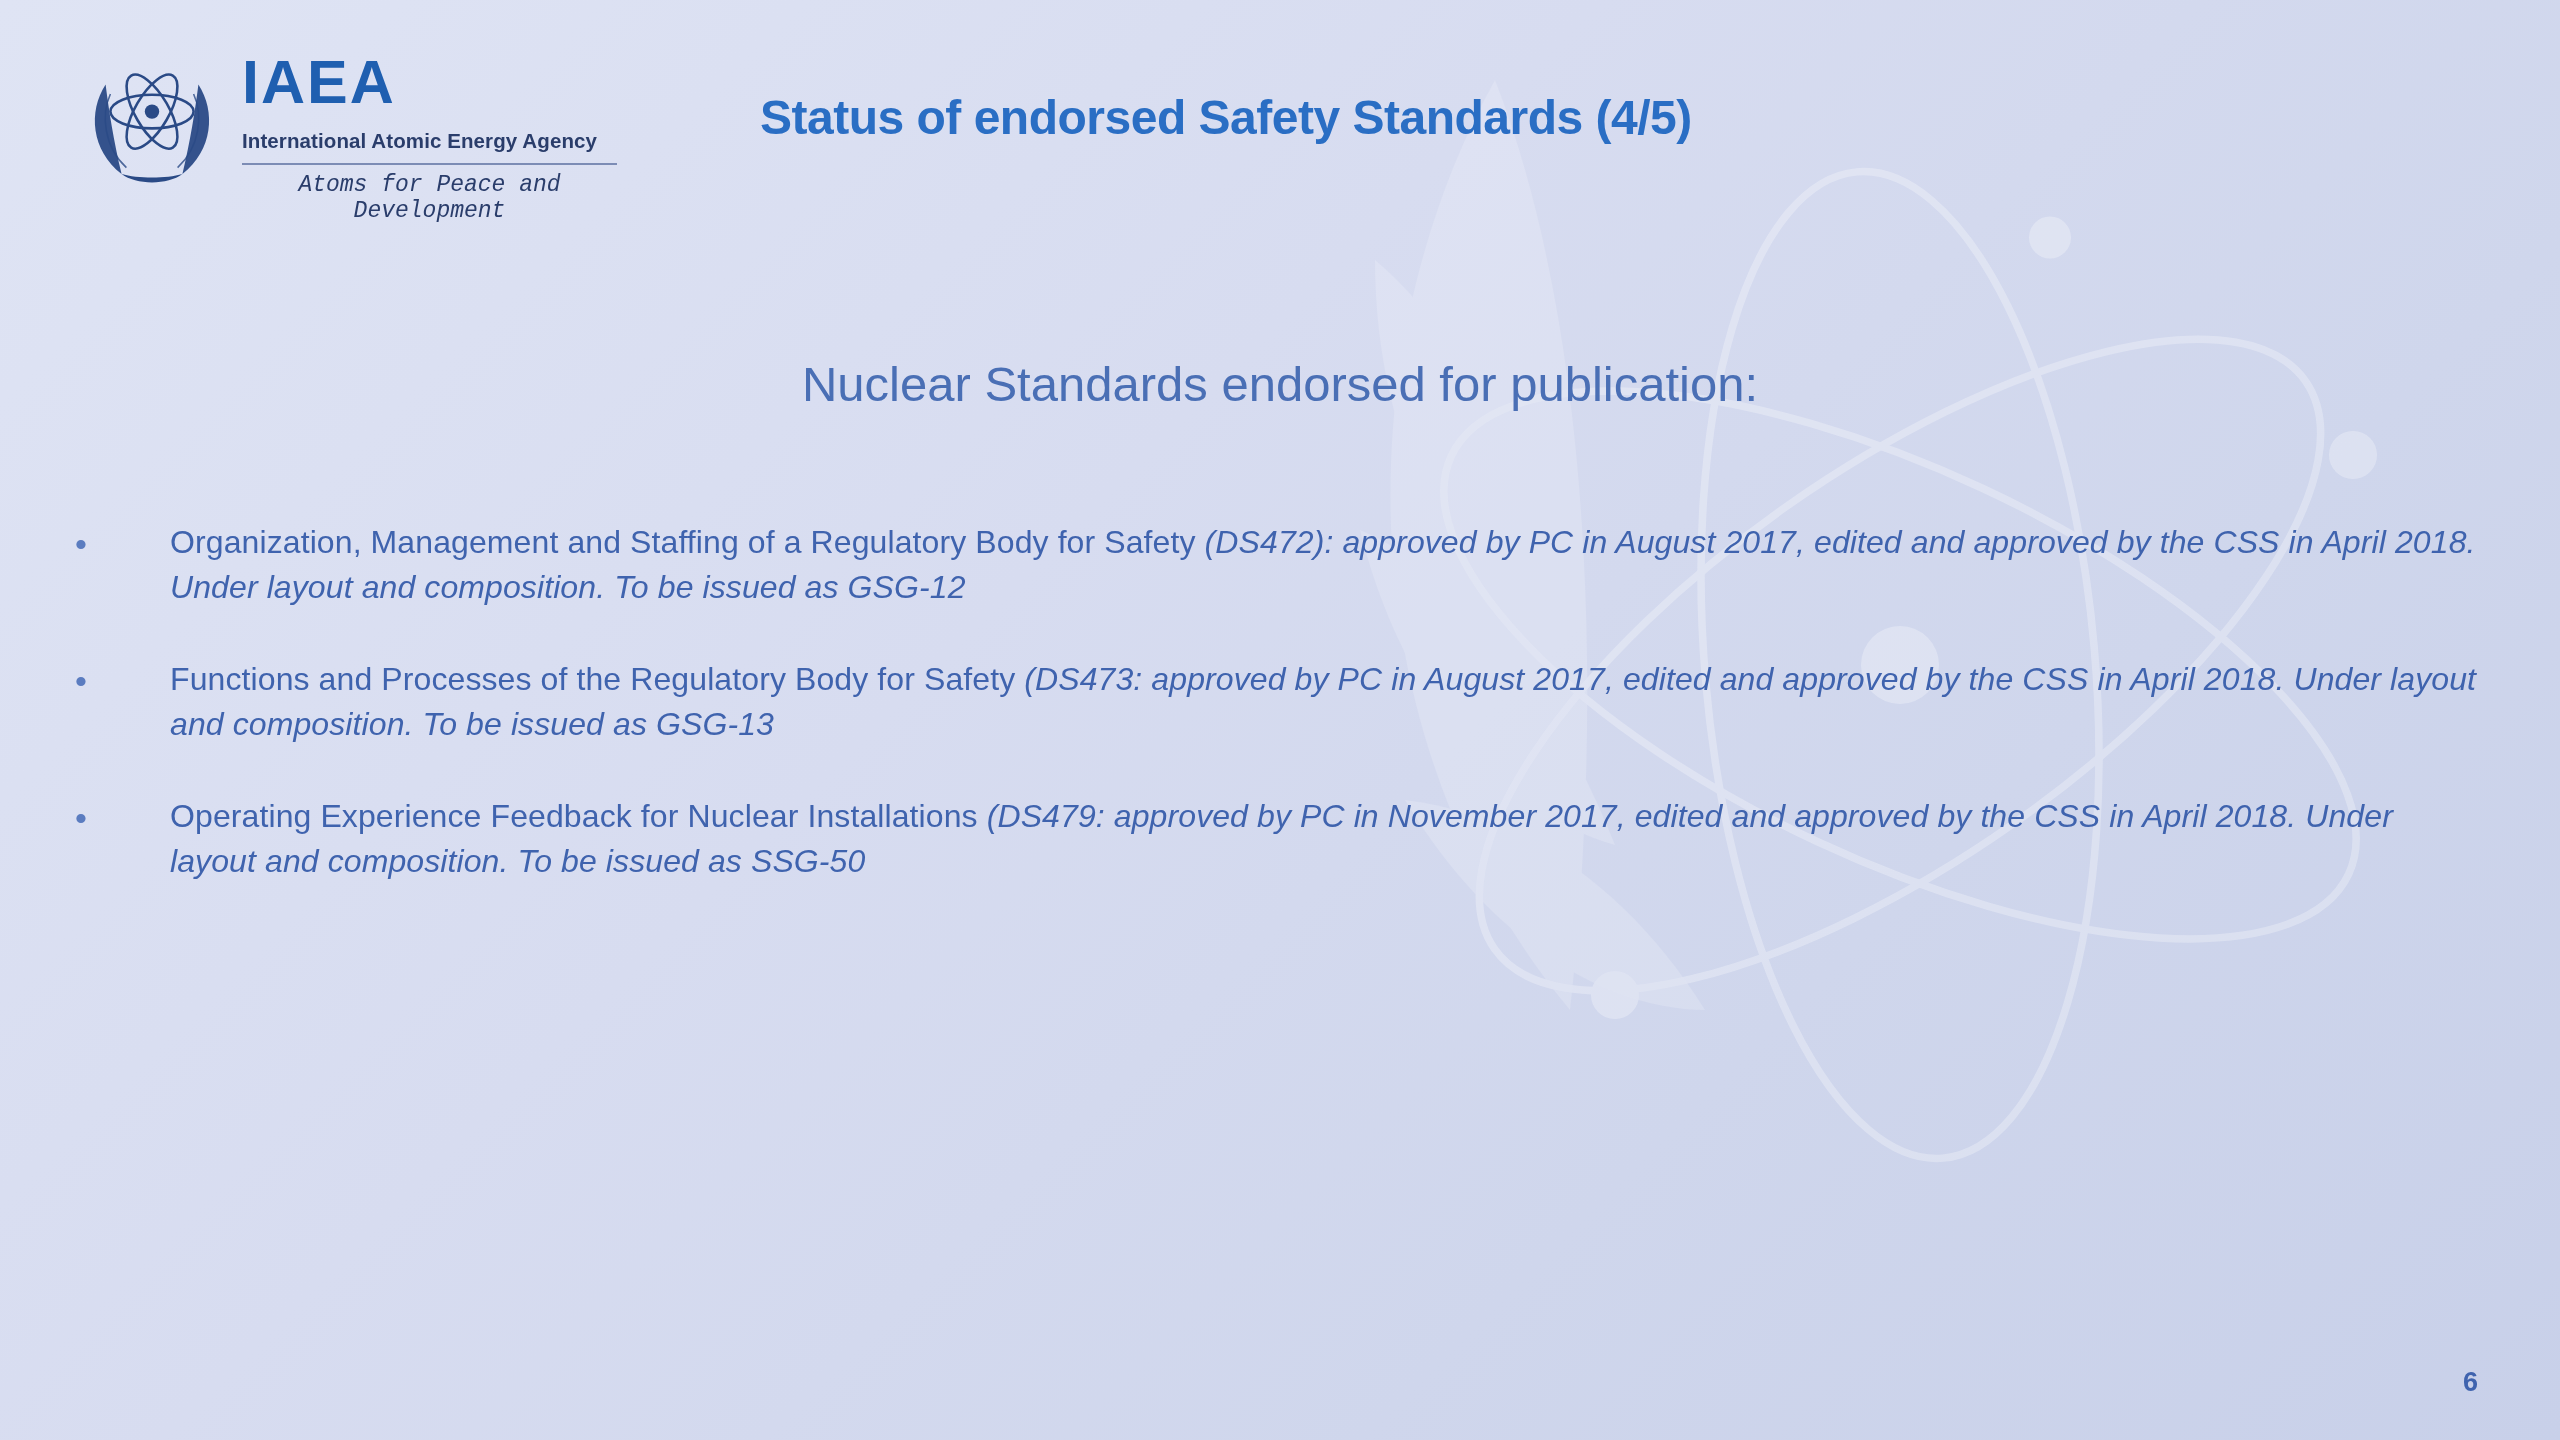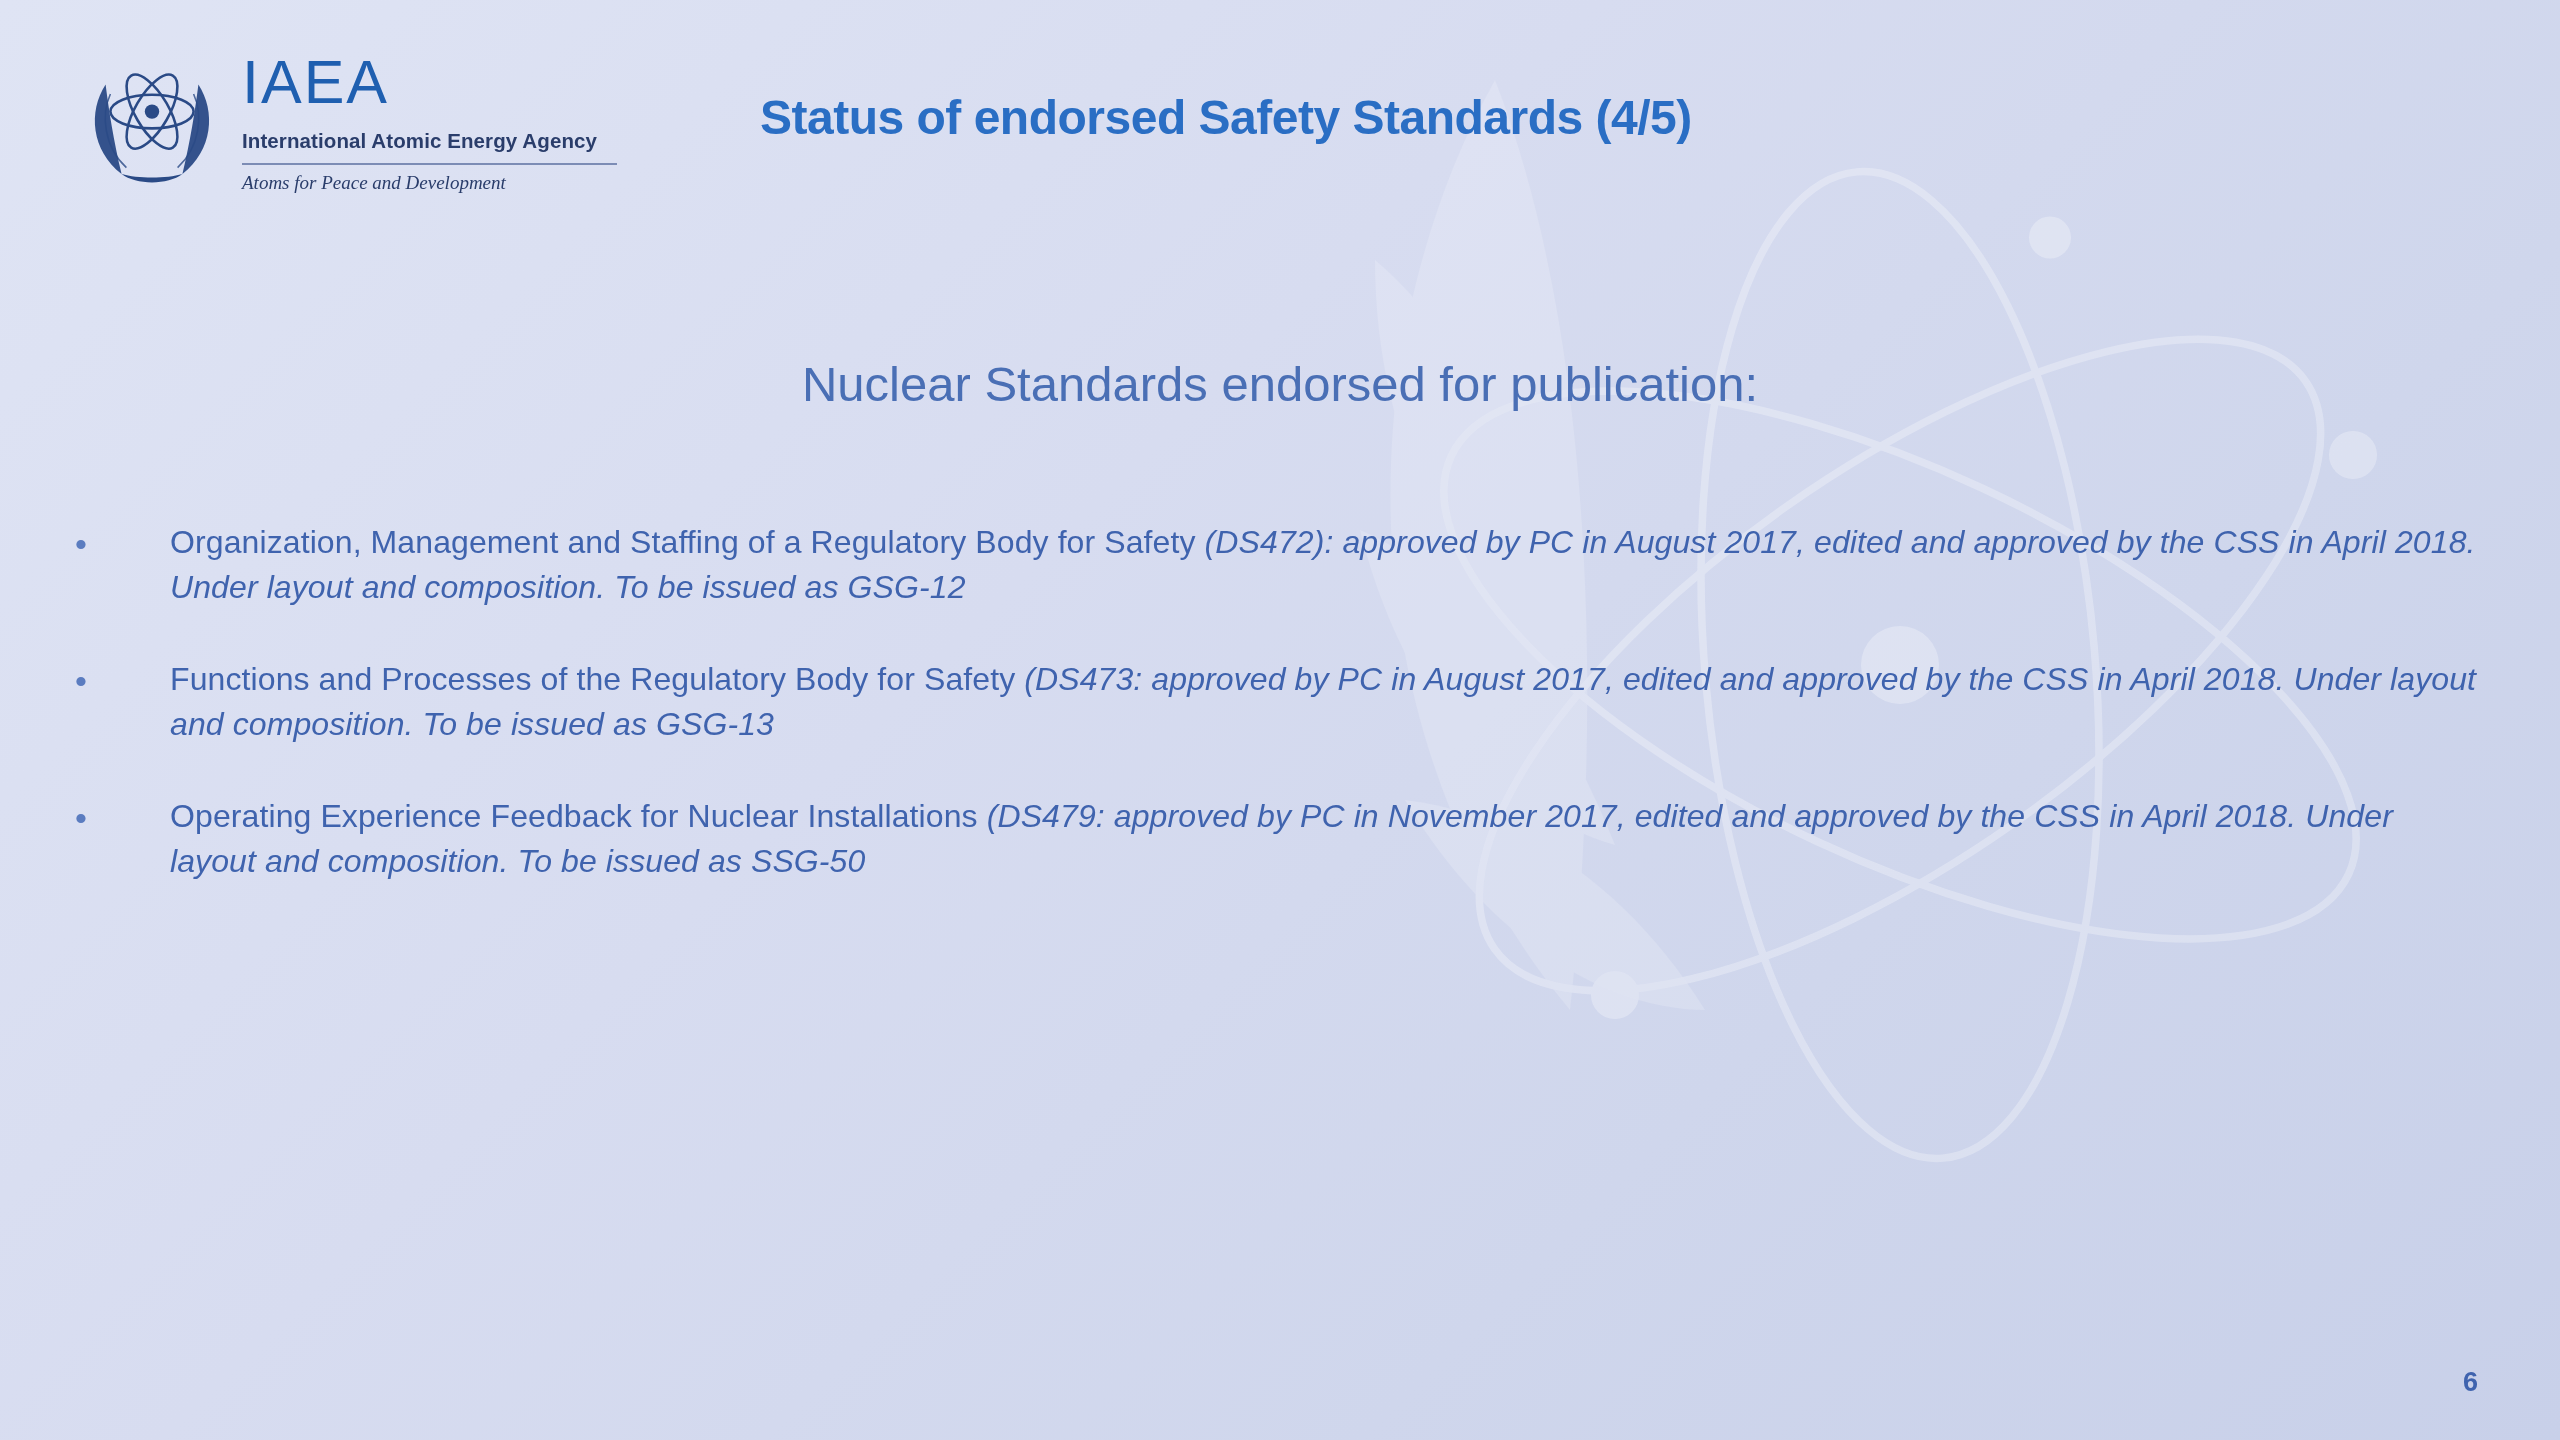--- a/index.html
+++ b/index.html
@@ -41,47 +41,47 @@
     height: 160px;
     flex: 0 0 160px;
     margin-top: 8px;
   }
   .logo-text {
     margin-left: 10px;
     margin-top: 22px;
   }
   .logo-acronym {
     font-family: "Liberation Sans", sans-serif;
-    font-weight: normal;
+    font-weight: bold;
     font-size: 61px;
     letter-spacing: 2px;
     color: #1f5fb0;
     line-height: 1;
   }
   .logo-full {
     font-family: "Liberation Sans", sans-serif;
     font-weight: bold;
     font-size: 20.5px;
     color: #2a3d6b;
     margin-top: 16px;
     letter-spacing: 0.1px;
   }
   .logo-rule {
     margin-top: 10px;
     width: 375px;
     height: 1.5px;
     background: #7c8cb5;
   }
   .logo-tagline {
-    font-family: Liberation Serif, serif;
+    font-family: Liberation Mono, monospace;
     font-style: italic;
-    font-size: 19px;
+    font-size: 23px;
     color: #2a3d6b;
     margin-top: 7px;
-    text-align: left;
+    text-align: center;
     width: 375px;
   }
 
   
   .slide-title {
     position: absolute;
     left: 760px;
     top: 90px;
     width: 1740px;
     font-size: 48px;

